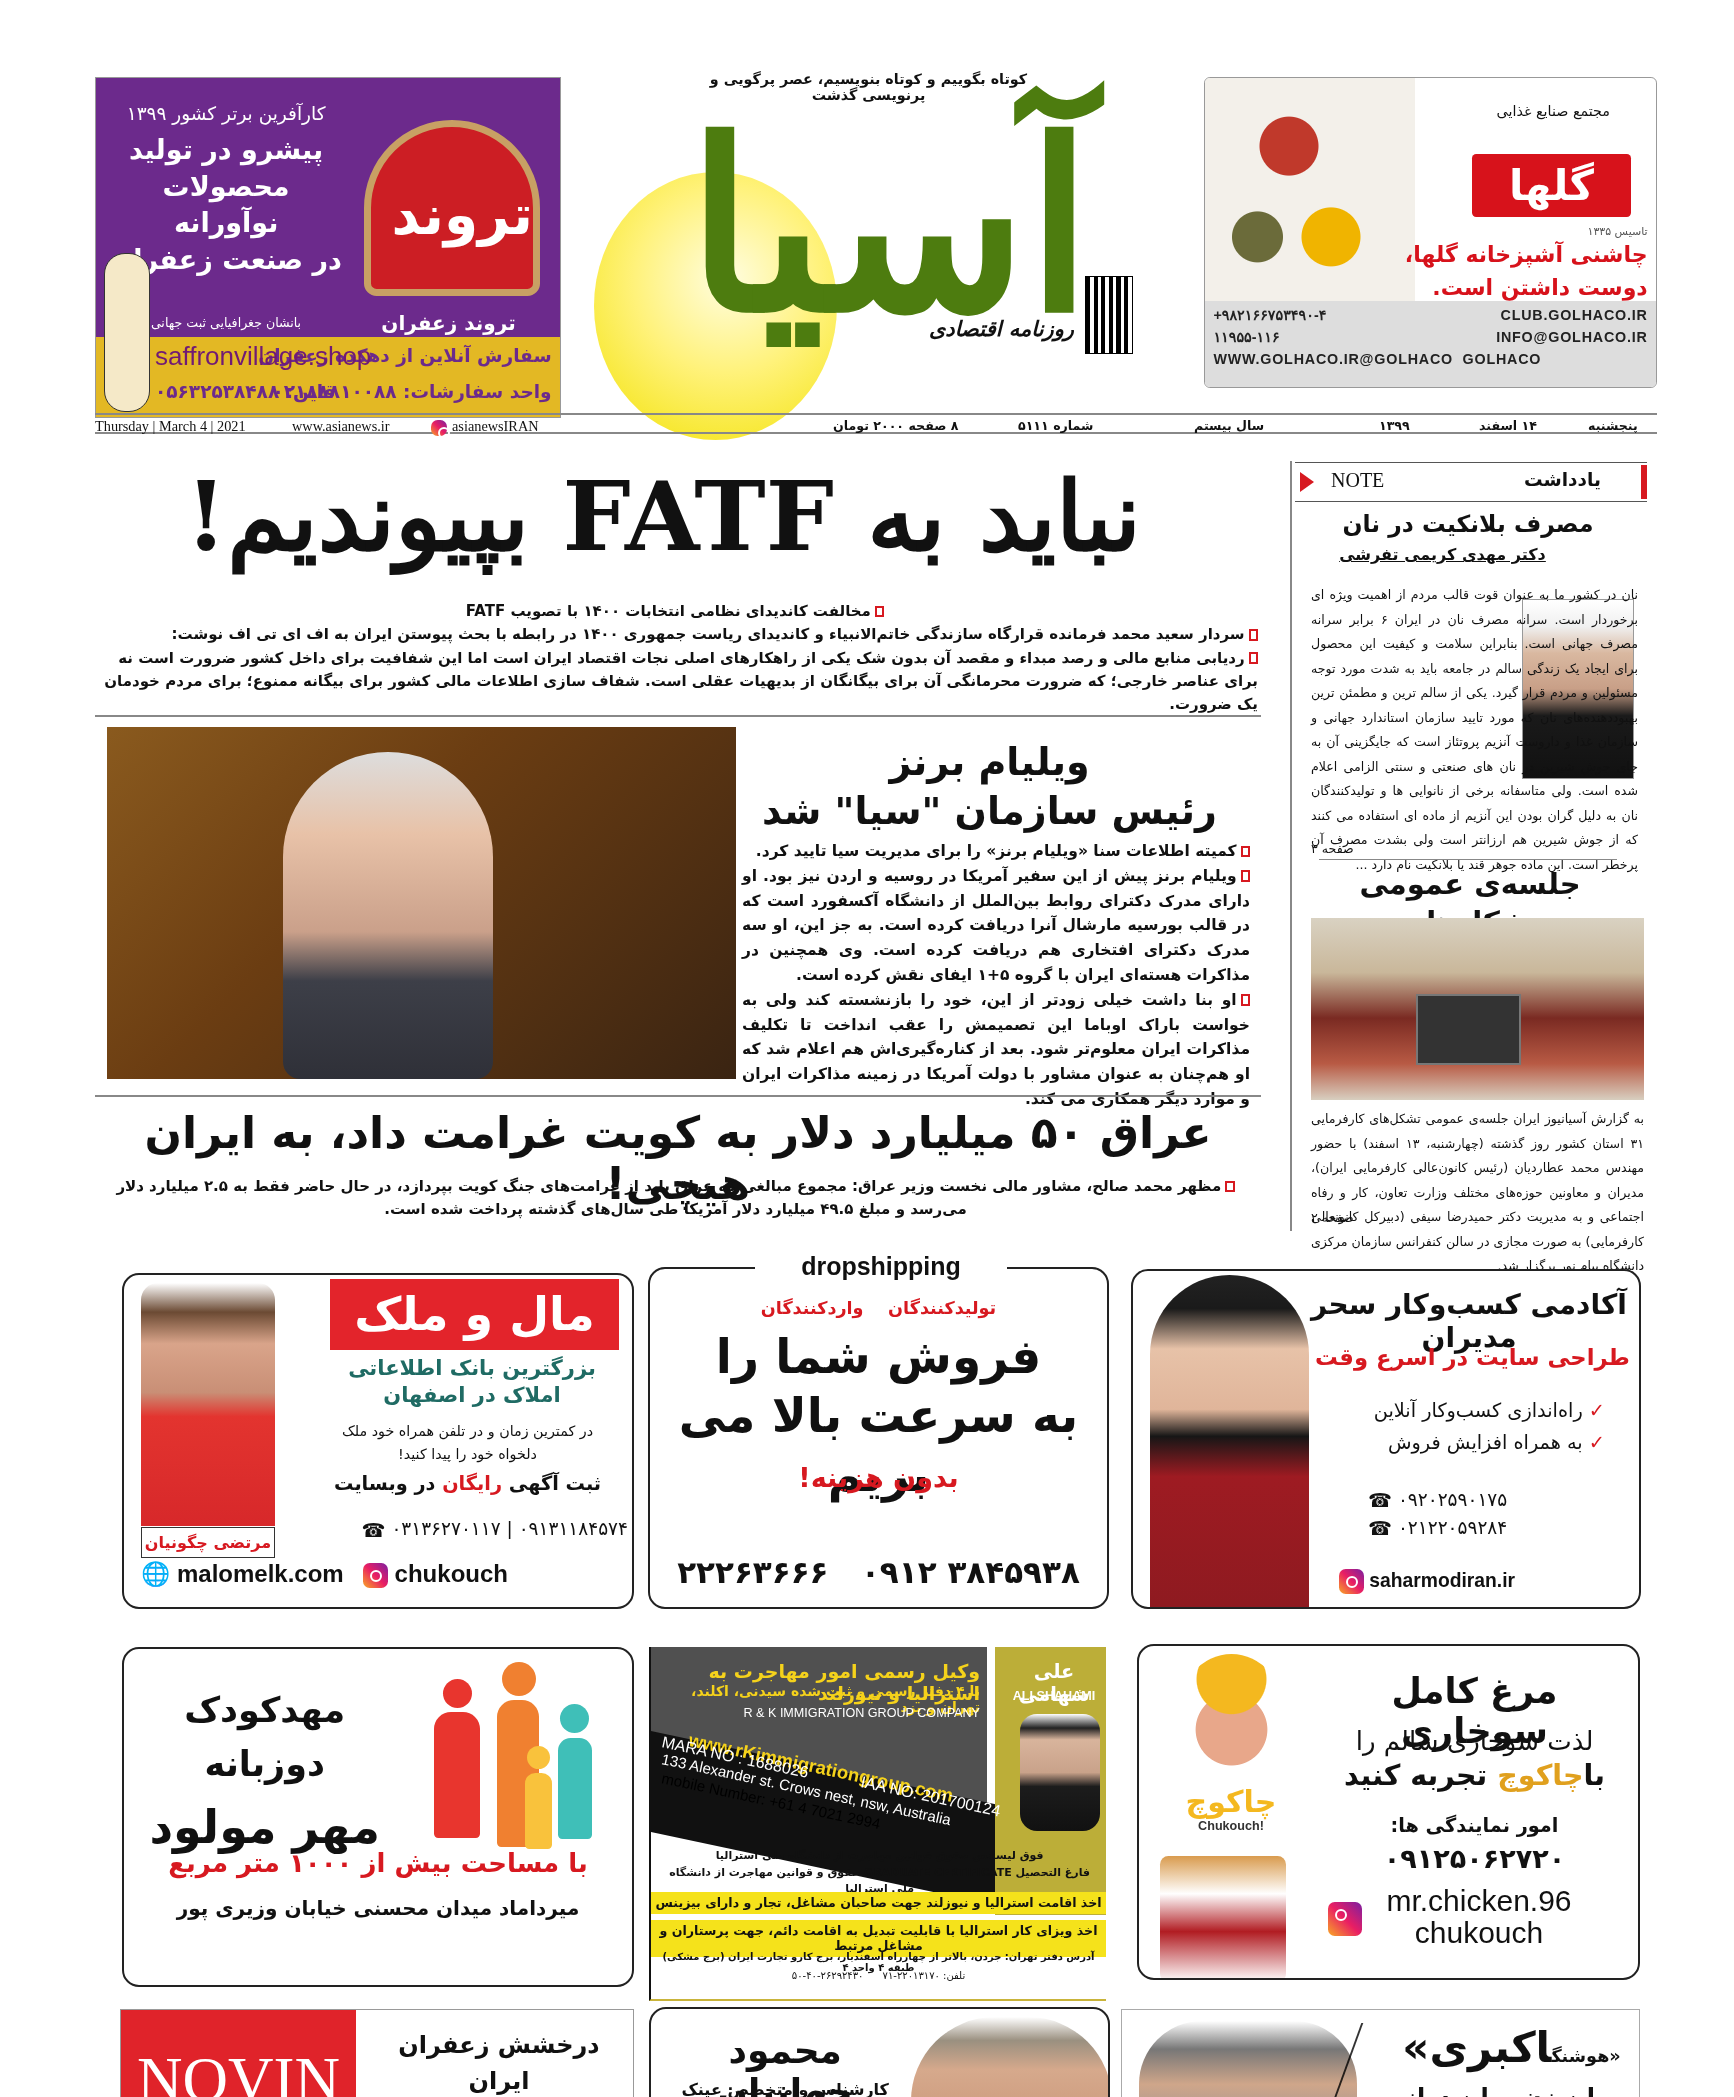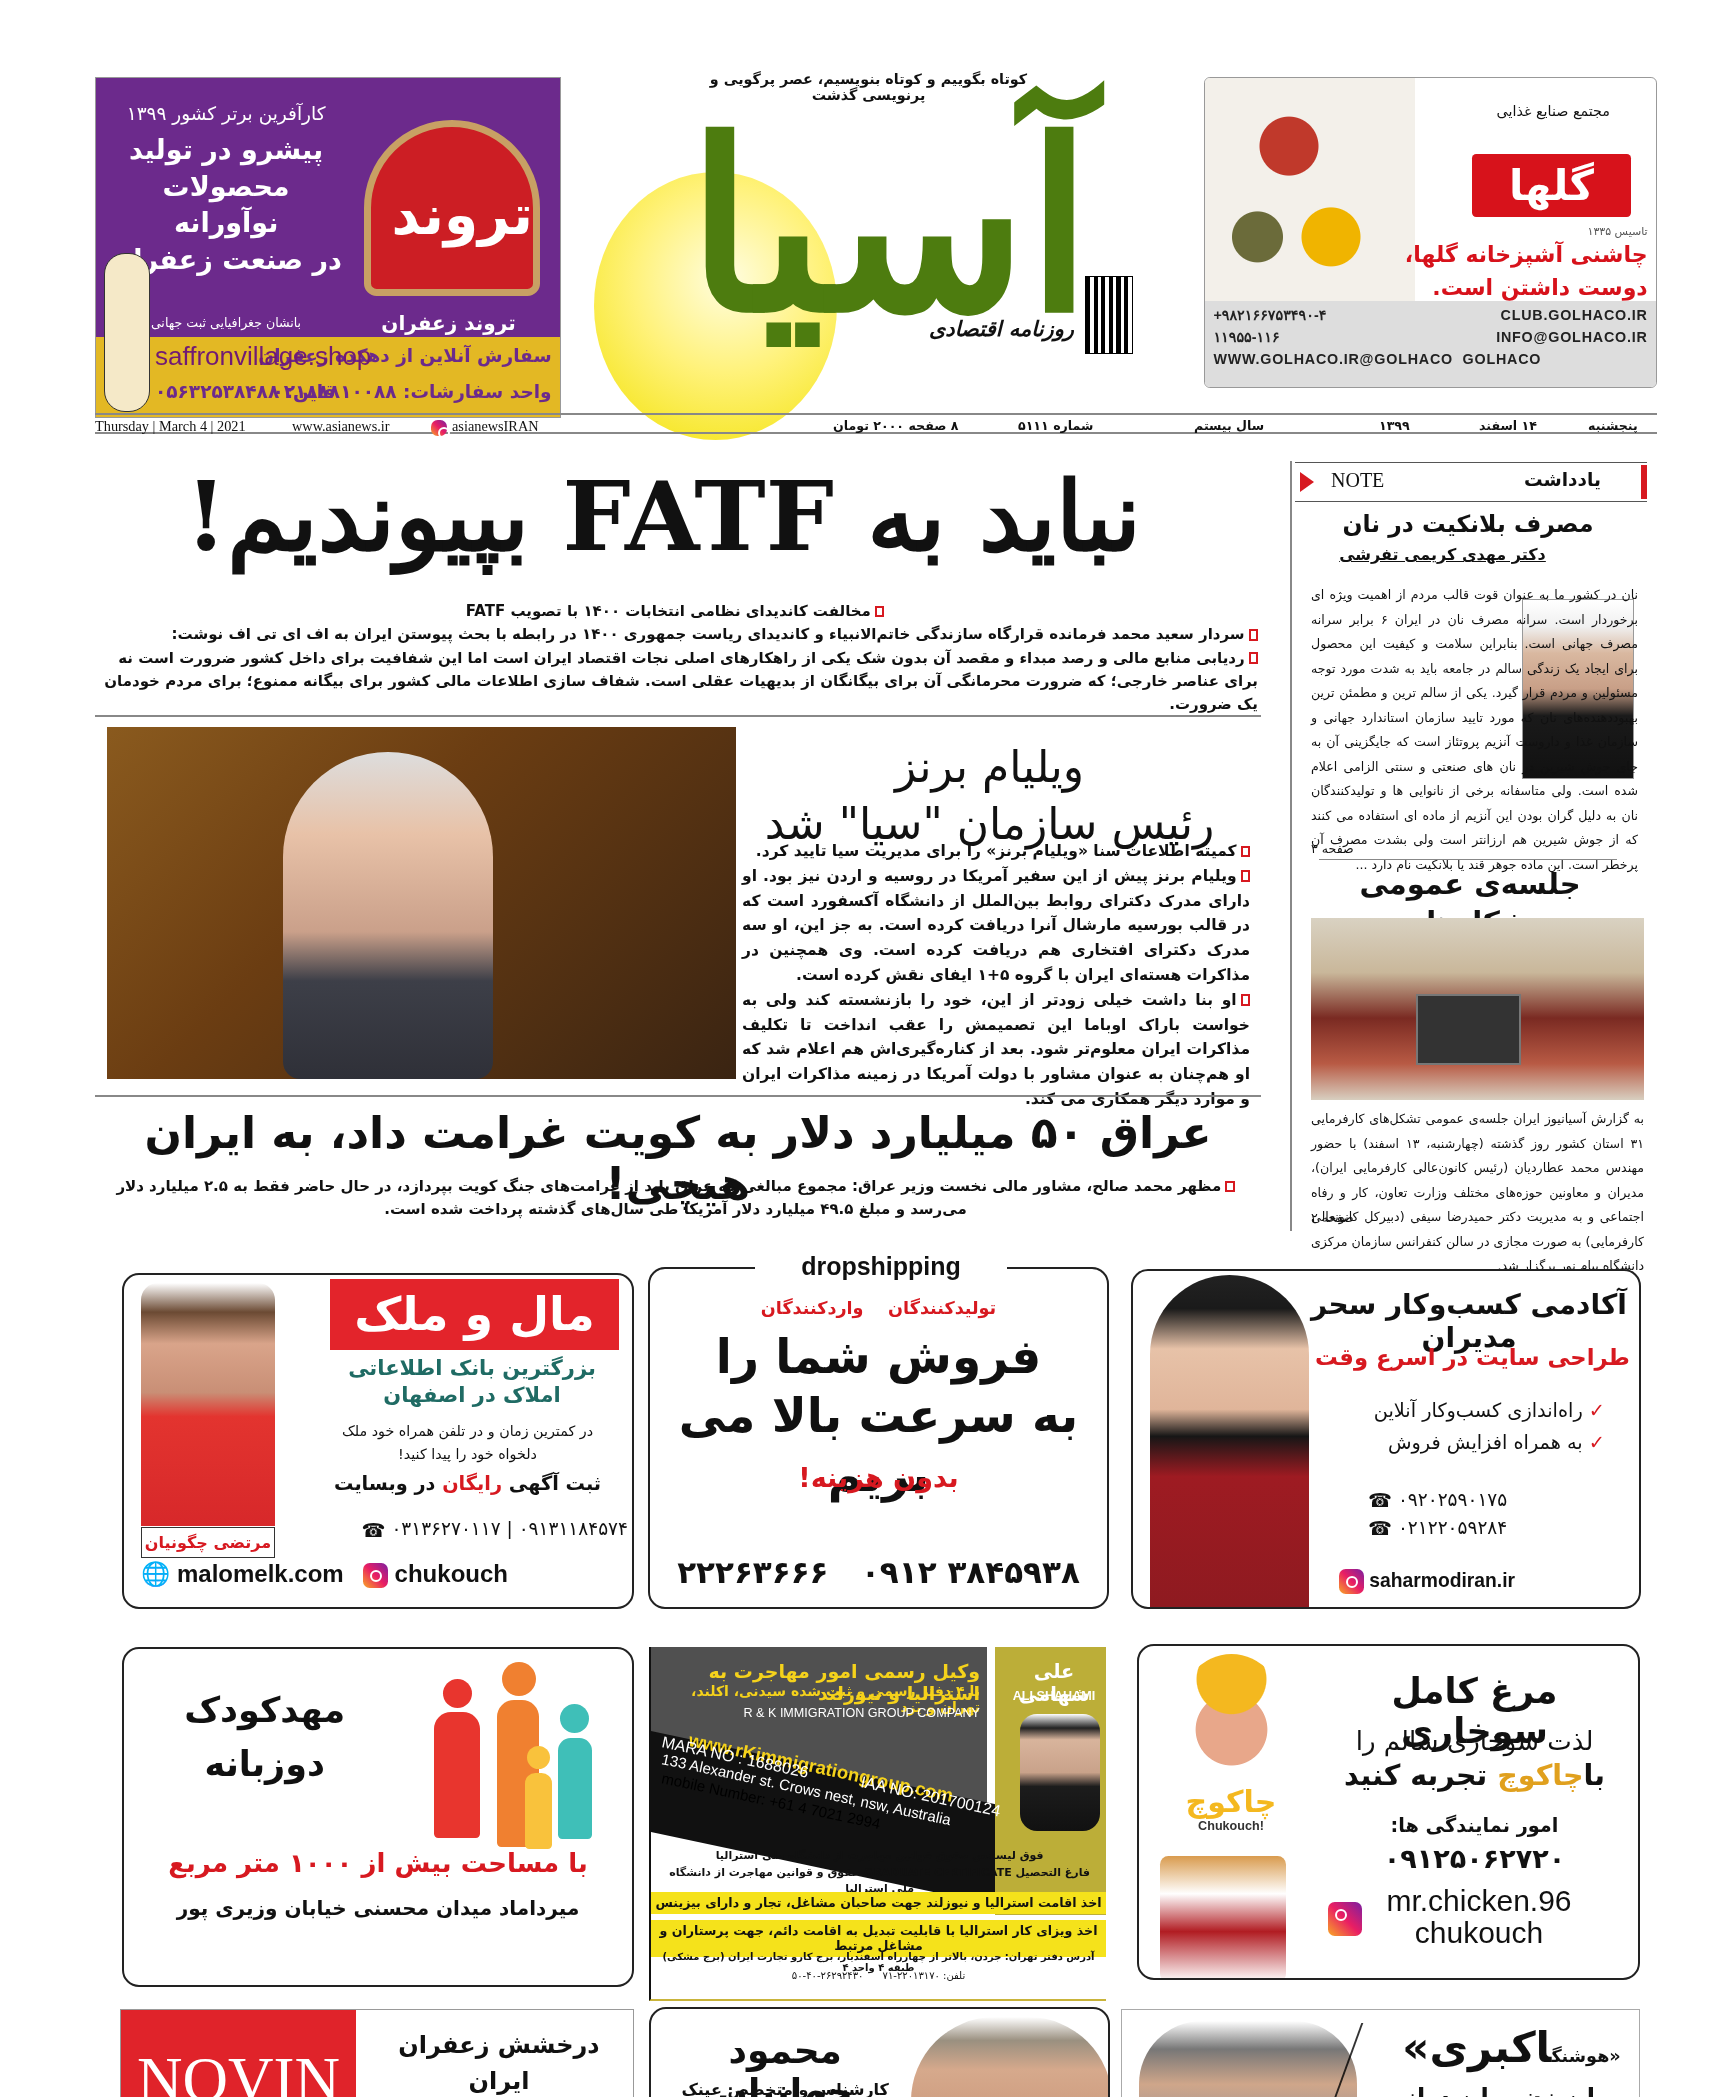--- a/index.html
+++ b/index.html
@@ -96,21 +96,21 @@
 <div class="abs rtl" style="left:92px;top:600px;width:1166px;font-size:15px;font-weight:bold;line-height:1.55;text-align:center">
   <div><span class="sq"></span><span>مخالفت کاندیدای نظامی انتخابات ۱۴۰۰ با تصویب FATF</span></div>
   <div style="text-align:right"><span class="sq"></span><span>سردار سعید محمد فرمانده قرارگاه سازندگی خاتم‌الانبیاء و کاندیدای ریاست جمهوری ۱۴۰۰ در رابطه با بحث پیوستن ایران به اف ای تی اف نوشت:</span></div>
   <div style="text-align:right"><span class="sq"></span><span>ردیابی منابع مالی و رصد مبداء و مقصد آن بدون شک یکی از راهکارهای اصلی نجات اقتصاد ایران است اما این شفافیت برای داخل کشور ضرورت است نه برای عناصر خارجی؛ که ضرورت محرمانگی آن برای بیگانگان از بدیهیات عقلی است. شفاف سازی اطلاعات مالی کشور برای بیگانه ممنوع؛ برای مردم خودمان یک ضرورت.</span></div>
 </div>
 <div class="abs rule" style="left:95px;top:715px;width:1166px"></div>
 
 <div class="abs photo" style="left:107px;top:727px;width:629px;height:352px;background:linear-gradient(135deg,#8a5a1e 0%,#6b3d12 40%,#3a2412 100%)">
   <div class="abs" style="left:176px;top:25px;width:210px;height:327px;border-radius:105px 105px 17px 17px;background:linear-gradient(180deg,#ddd 0%,#e8c2a8 25%,#caa08a 55%,#3d3f48 70%,#2f3038 100%)"></div>
 </div>
-<div class="abs rtl c" style="left:738px;top:738px;width:503px;font-size:44px;font-weight:normal;line-height:1.3">
+<div class="abs rtl c" style="left:738px;top:738px;width:503px;font-size:38px;font-weight:bold;line-height:1.3">
   <div>ویلیام برنز</div>
   <div>رئیس سازمان "سیا" شد</div>
 </div>
 <div class="abs rtl" style="left:742px;top:839px;width:508px;font-size:15.5px;font-weight:bold;line-height:1.6;text-align:justify">
   <p><span class="sq"></span><span>کمیته اطلاعات سنا «ویلیام برنز» را برای مدیریت سیا تایید کرد.</span></p>
   <p><span class="sq"></span><span>ویلیام برنز پیش از این سفیر آمریکا در روسیه و اردن نیز بود. او دارای مدرک دکترای روابط بین‌الملل از دانشگاه آکسفورد است که در قالب بورسیه مارشال آنرا دریافت کرده است. به جز این، او سه مدرک دکترای افتخاری هم دریافت کرده است. وی همچنین در مذاکرات هسته‌ای ایران با گروه ۵+۱ ایفای نقش کرده است.</span></p>
   <p><span class="sq"></span><span>او بنا داشت خیلی زودتر از این، خود را بازنشسته کند ولی به خواست باراک اوباما این تصمیمش را عقب انداخت تا تکلیف مذاکرات ایران معلوم‌تر شود. بعد از کناره‌گیری‌اش هم اعلام شد که او هم‌چنان به عنوان مشاور با دولت آمریکا در زمینه مذاکرات ایران و موارد دیگر همکاری می کند.</span></p>
 </div>
 <div class="abs rule" style="left:95px;top:1095px;width:1166px"></div>
 
@@ -192,20 +192,21 @@
     <div><span class="phone-i">☎</span> <span>۰۲۱۲۲۰۵۹۲۸۴</span></div>
   </div>
   <div class="abs" style="left:206px;top:298px;font-size:19.3px;font-weight:bold;font-family:'Liberation Sans',sans-serif">
     <span class="insta"></span> <span>saharmodiran.ir</span>
   </div>
 </div>
 
 <div class="ad" style="left:122px;top:1647px;width:512px;height:340px">
   <div class="abs rtl c" style="left:4.2px;top:34px;width:273px;font-size:35px;font-weight:bold;line-height:1.55">
     <div>مهدکودک دوزبانه</div>
+    <div style="font-size:46px">مهر مولود</div>
   </div>
   <div class="abs" style="left:302px;top:12.6px;width:189px;height:189px">
     <div class="abs" style="left:17px;top:17px;width:29px;height:29px;border-radius:50%;background:#e8352e"></div>
     <div class="abs" style="left:8.4px;top:50px;width:46px;height:126px;background:#e8352e;border-radius:17px 17px 4.2px 4.2px"></div>
     <div class="abs" style="left:76px;top:0;width:34px;height:34px;border-radius:50%;background:#f08030"></div>
     <div class="abs" style="left:71px;top:38px;width:42px;height:147px;background:#f08030;border-radius:17px 17px 4.2px 4.2px"></div>
     <div class="abs" style="left:134px;top:42px;width:29px;height:29px;border-radius:50%;background:#3fbfb8"></div>
     <div class="abs" style="left:132px;top:76px;width:34px;height:101px;background:#3fbfb8;border-radius:12.6px 12.6px 4.2px 4.2px"></div>
     <div class="abs" style="left:101px;top:84px;width:23px;height:23px;border-radius:50%;background:#f9c23c"></div>
     <div class="abs" style="left:99px;top:111px;width:27px;height:76px;background:#f9c23c;border-radius:10.5px 10.5px 4.2px 4.2px"></div>

